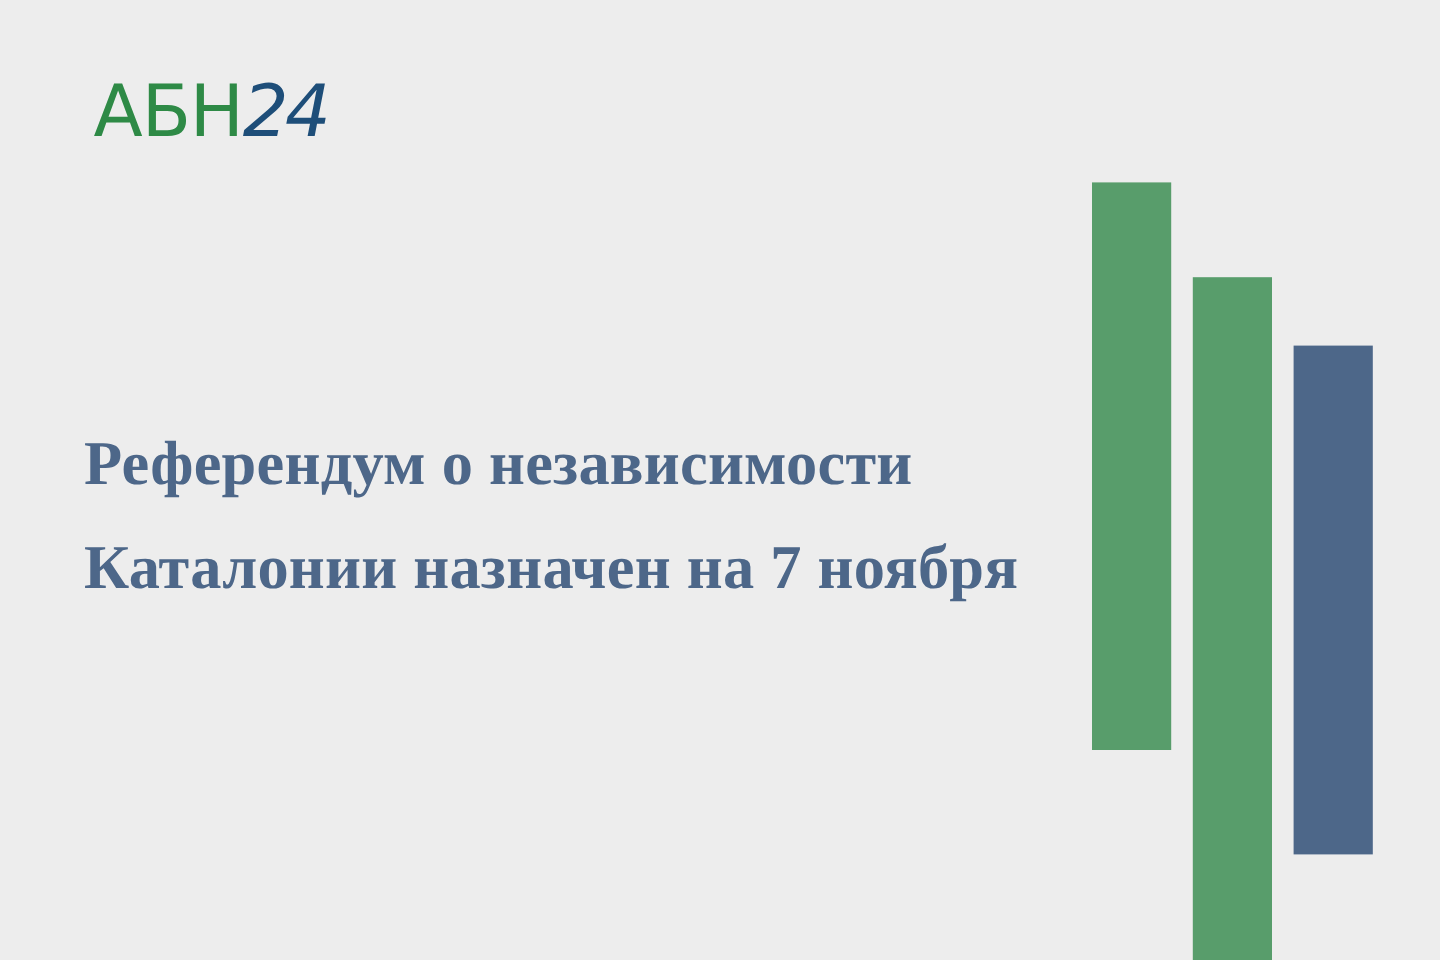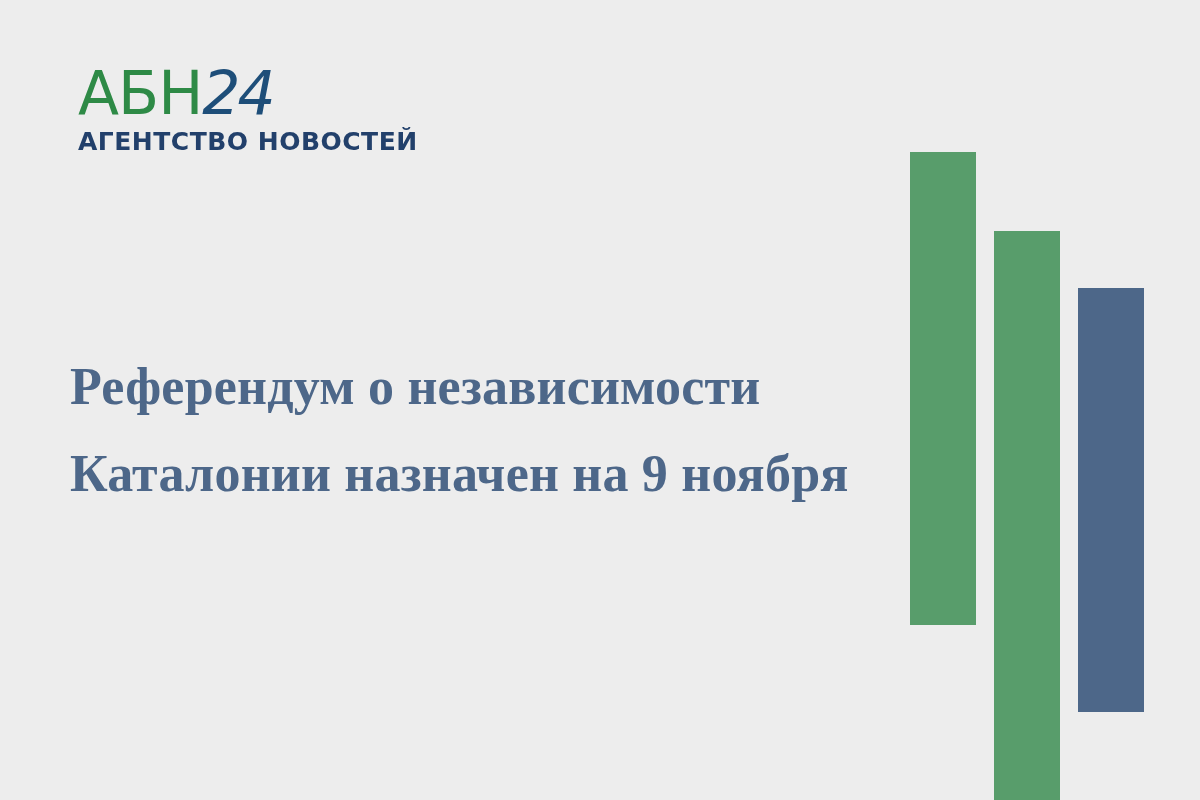--- a/index.html
+++ b/index.html
@@ -117,18 +117,17 @@
 <div class="card">
 
   <div class="bars">
     <span class="bar bar-1"></span>
     <span class="bar bar-2"></span>
     <span class="bar bar-3"></span>
   </div>
 
   <div class="logo">
     <span class="logo-wordmark"><span class="logo-abn">АБН</span><span class="logo-24">24</span></span>
-    <span class="logo-tagline">АГЕНТСТВО НОВОСТЕЙ</span>
   </div>
 
-  <h1 class="headline">Референдум о независимости Каталонии назначен на 9 ноября</h1>
+  <h1 class="headline">Референдум о независимости Каталонии назначен на 7 ноября</h1>
 
 </div>
 
 </body></html>

